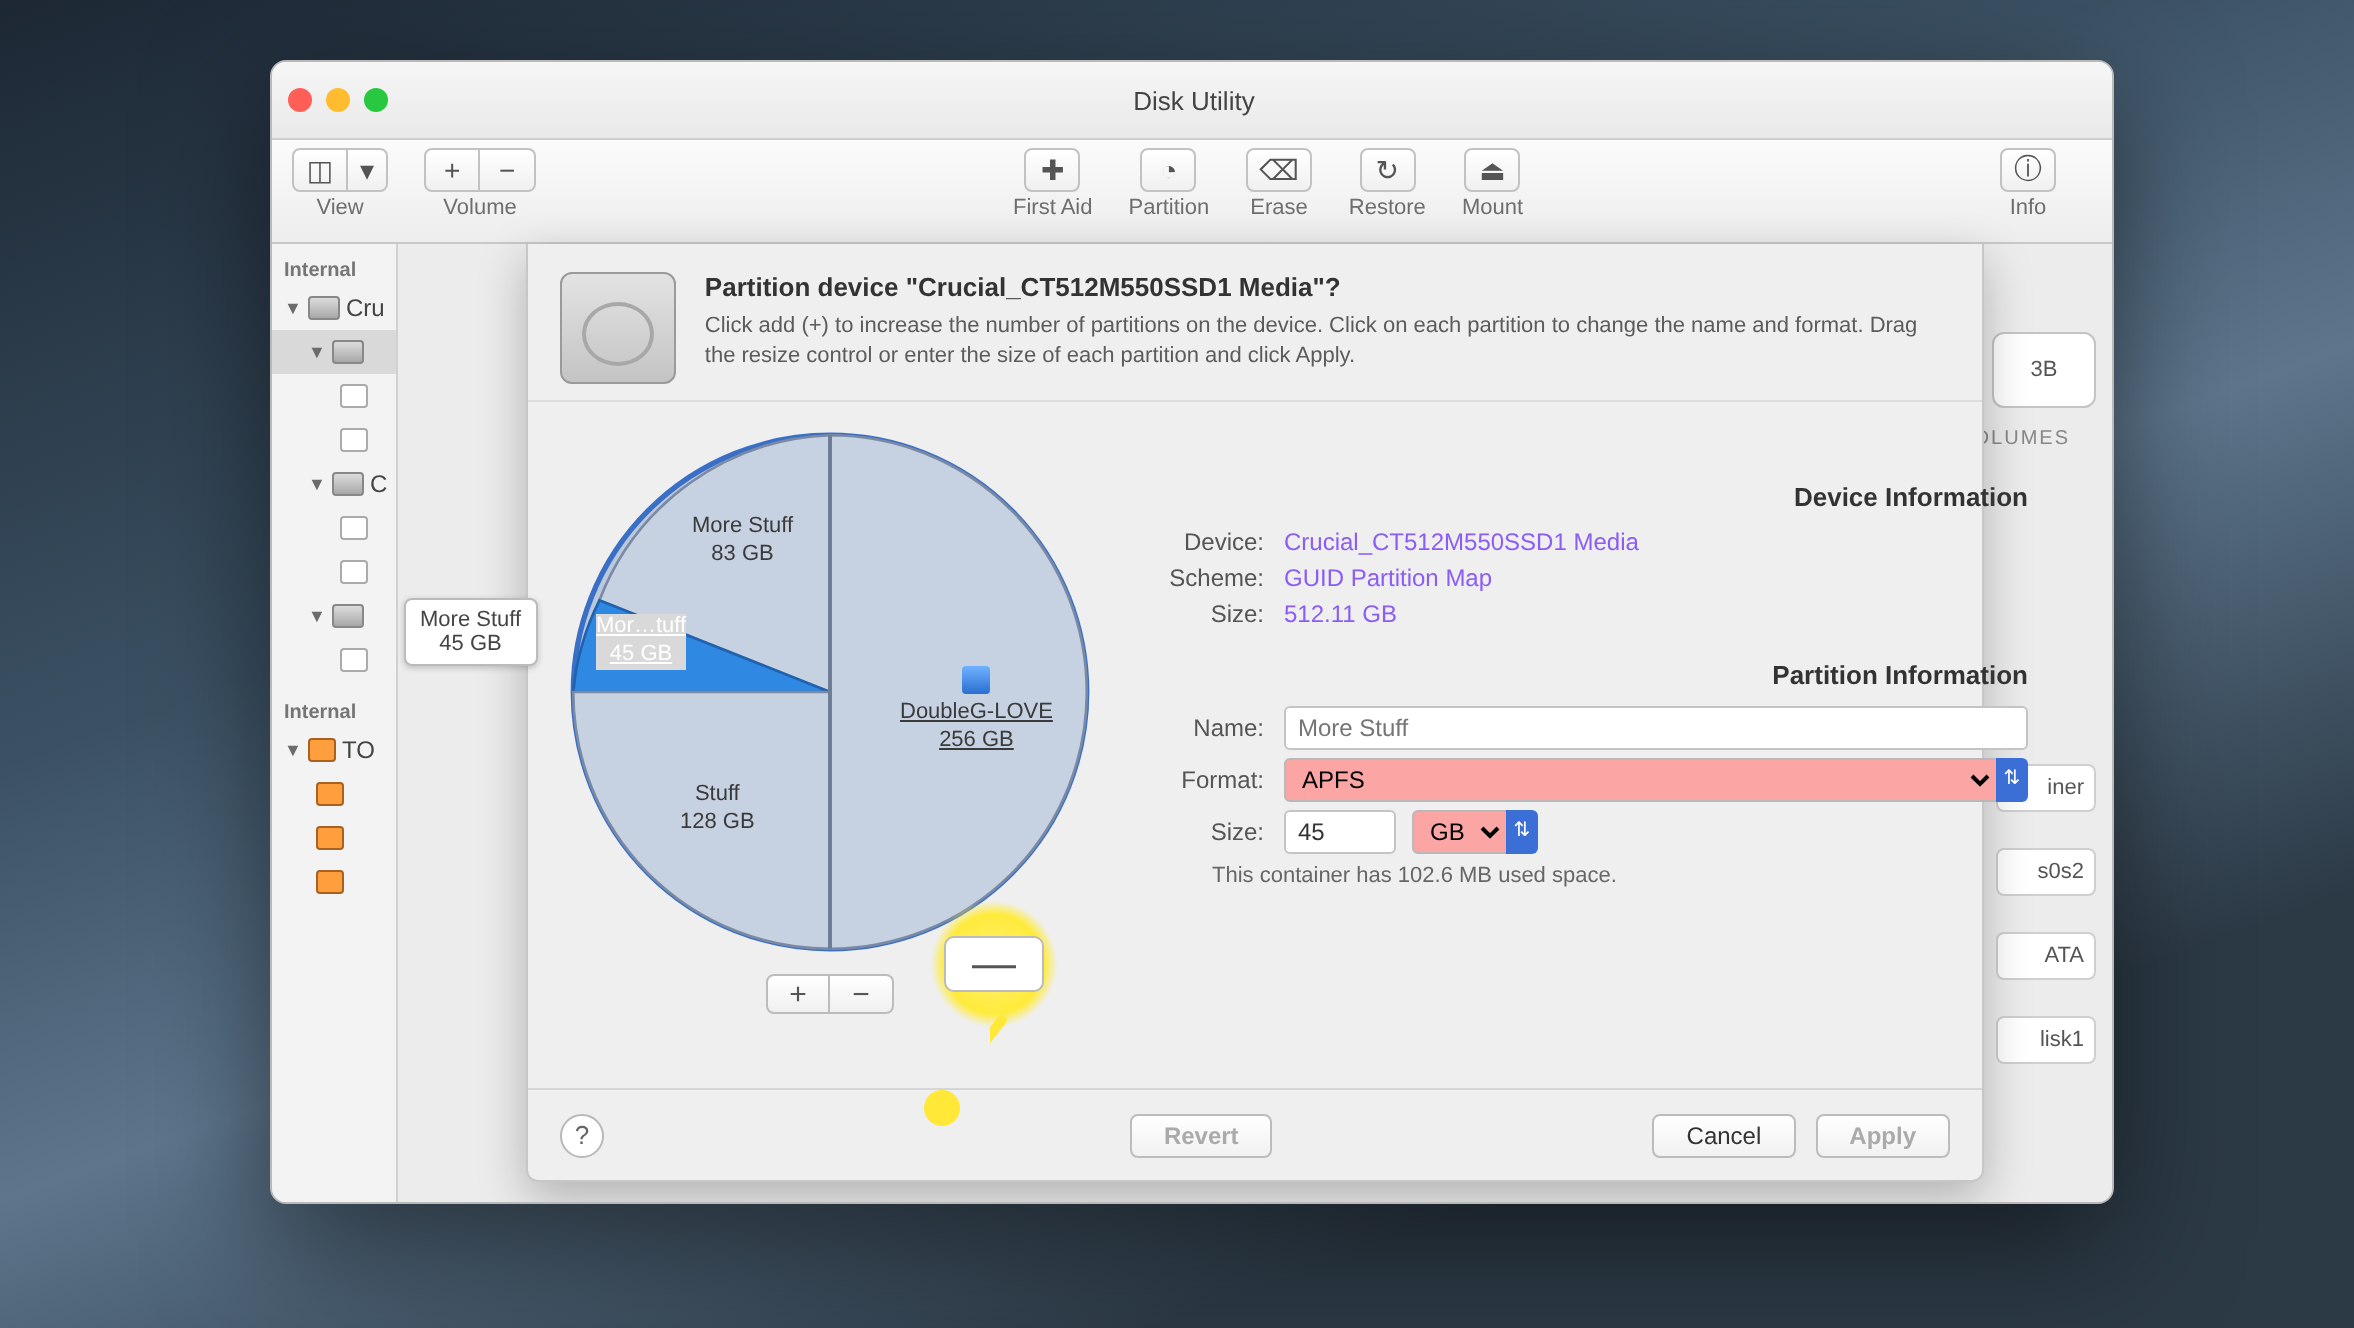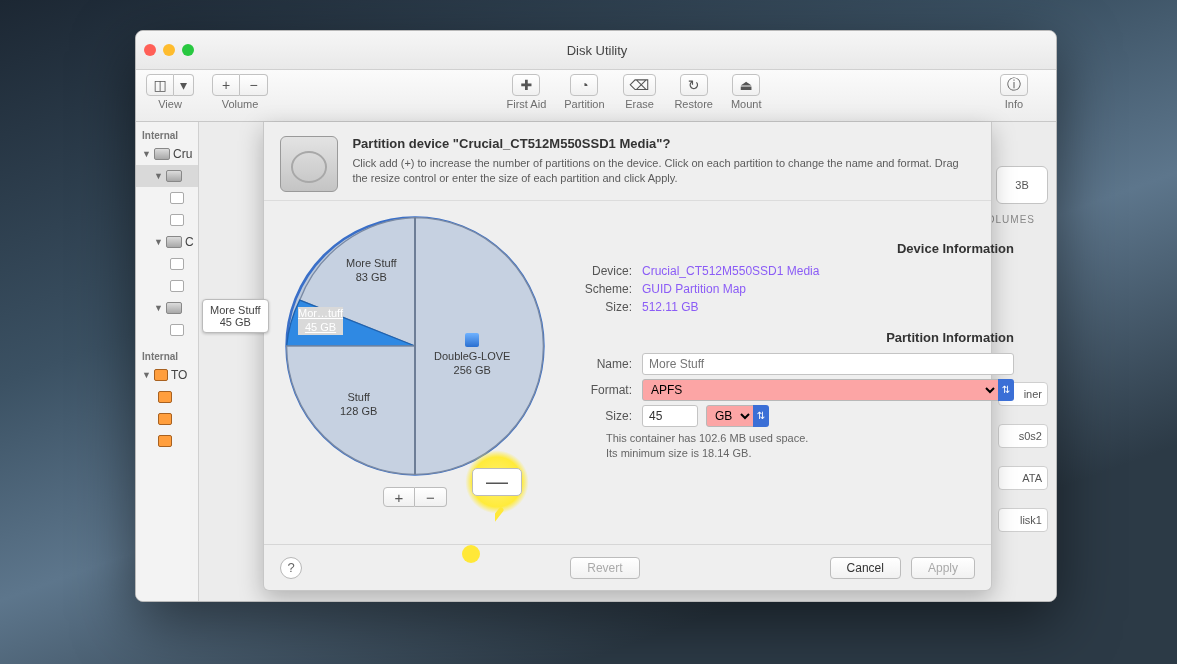--- a/index.html
+++ b/index.html
@@ -74,21 +74,21 @@
 .kv .v { color:#8b5cf6;text-align:center; }
 .kv input[type=text]{ height:22px; border:1px solid #c4c4c4; border-radius:3px; padding:0 6px; font-size:12px; color:#888; background:#fff;}
 .kv select{ height:22px; border:1px solid #b8b8b8; border-radius:3px; font-size:12px; padding:0 4px; background:#fca5a5;}
 .arrow-btn{width:16px;height:22px;background:#3b6fd6;border-radius:0 3px 3px 0;display:inline-flex;align-items:center;justify-content:center;color:#fff;font-size:10px;line-height:1;margin-left:-1px;}
 .hint{font-size:11px; color:#666; margin-left:36px; margin-top:4px; line-height:1.35;}
 
 .sheet-foot { position:absolute; left:0; right:0; bottom:0; height:46px; border-top:1px solid #d6d6d6; display:flex; align-items:center; padding:0 16px; gap:10px;}
 .help{width:22px;height:22px;border:1px solid #b8b8b8;border-radius:50%;display:flex;align-items:center;justify-content:center;font-size:13px;color:#666;background:#fff;}
 .foot-spacer{flex:1;}
 .btn{height:22px;padding:0 16px;border:1px solid #bcbcbc;border-radius:4px;background:linear-gradient(#fff,#f1f1f1);font-size:12px;color:#333;display:flex;align-items:center;}
-.btn.dis{color:#aaa;}
+.btn.dis{color:#aaa;font-weight:bold;}
 
 .highlight { position:absolute; left:465px; top:450px; width:64px; height:64px; border-radius:50%; background:radial-gradient(circle,#fff176 0%,#ffeb3b 55%,rgba(255,235,59,0) 70%); display:flex; align-items:center; justify-content:center; pointer-events:none;}
 .highlight .inner{width:50px;height:28px;background:#fff;border:1px solid #bbb;border-radius:5px;display:flex;align-items:center;justify-content:center;font-size:22px;color:#555;}
 .hl-line{position:absolute;left:495px;top:504px;width:44px;height:44px;pointer-events:none;}
 .hl-dot{position:absolute;left:462px;top:545px;width:18px;height:18px;border-radius:50%;background:#ffe838;pointer-events:none;}
 </style>
 </head>
 <body>
 
 <div class="window">
@@ -246,21 +246,21 @@
                 <div>83 GB</div>
               </div>
               <div class="pie-label sel" style="left:14px; top:92px;">
                 <div>Mor…tuff</div>
                 <div>45 GB</div>
               </div>
               <div class="pie-label" style="left:56px; top:176px;">
                 <div>Stuff</div>
                 <div>128 GB</div>
               </div>
-              <div class="pie-label" style="left:150px; top:118px;">
+              <div class="pie-label" style="left:166px; top:118px;text-decoration:underline;">
                 <div style="width:14px;height:14px;background:linear-gradient(#6fb2ff,#2a6fd0);border-radius:2px;margin:0 auto 3px;"></div>
                 <div>DoubleG-LOVE</div>
                 <div>256 GB</div>
               </div>
             </div>
             <div class="pm-row">
               <div class="pm-btn">+</div>
               <div class="pm-btn">−</div>
             </div>
           </div>
@@ -294,21 +294,20 @@
             </div>
             <div class="kv">
                 <div class="k">Size:</div>
               <input type="text" style="width: 56px; color: rgb(51, 51, 51);" value="45">
               <div style="display:flex;margin-left:8px;">
                 <select style="width:48px;border-radius:3px 0 0 3px;"><option>GB</option></select>
                 <div class="arrow-btn">⇅</div>
               </div>
             </div>
             <div class="hint">This container has 102.6 MB used space.</div>
-            <div class="hint" style="margin-top:0;">Its minimum size is 18.14 GB.</div>
           </div>
         </div>
 
         <div class="sheet-foot">
           <div class="help">?</div>
           <div class="foot-spacer"></div>
           <div class="btn dis">Revert</div>
           <div style="width:170px;"></div>
           <div class="btn">Cancel</div>
           <div class="btn dis">Apply</div>

